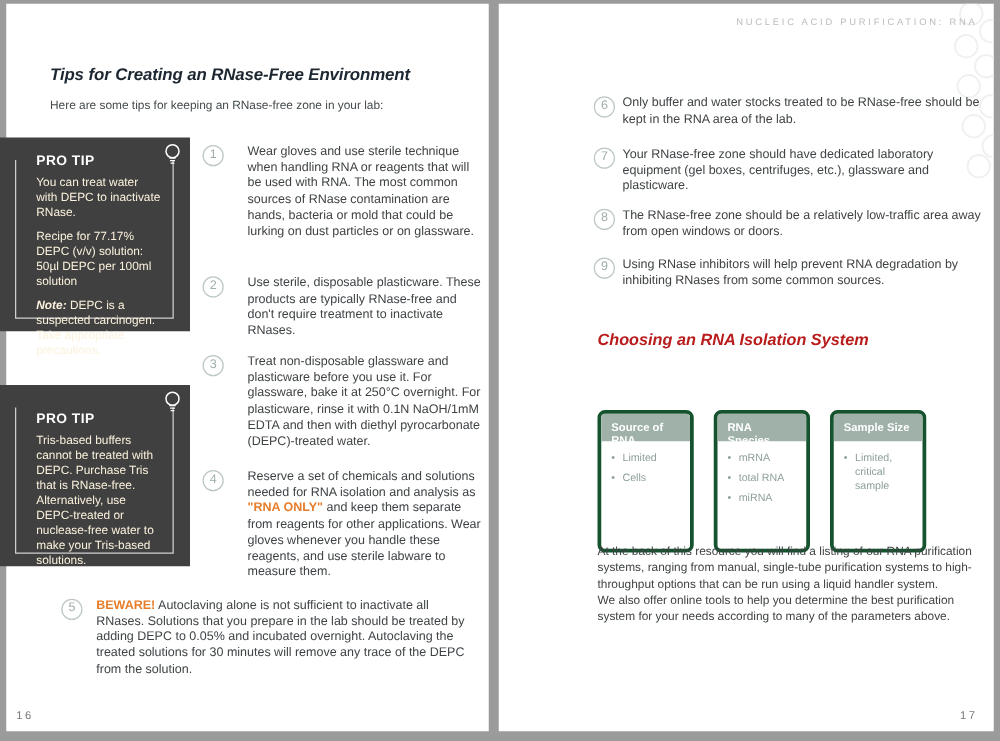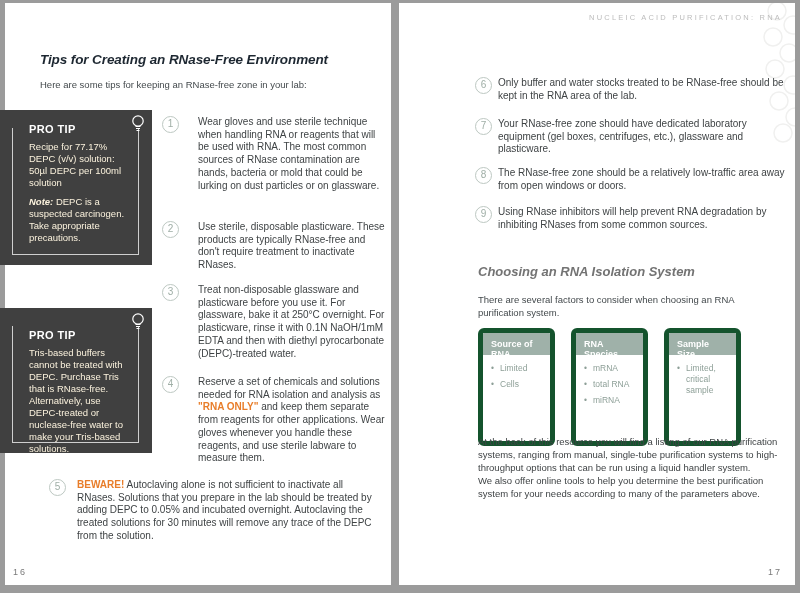--- a/index.html
+++ b/index.html
@@ -30,23 +30,23 @@
                 border-radius:50%; color:#9FAEA6; font-size:10px; line-height:14px;
                 text-align:center; background:#fff; }
   .step-text { position:absolute; font-size:10px; line-height:12.7px; color:#3f4345; }
   .accent { color:#E87D2A; font-weight:bold; }
 
   
   .runhead { position:absolute; top:10px; right:13px; font-size:7.5px; letter-spacing:2.2px;
              color:#bcbcbc; white-space:nowrap; }
   .hexdeco { position:absolute; top:0; right:0; }
   .section-title { position:absolute; font-weight:bold; font-style:italic; font-size:13px;
-                   color:#737373; white-space:nowrap; }
+                   color:#b91c1c; white-space:nowrap; }
   .cards { position:absolute; display:flex; gap:16px; }
-  .card { width:77px; border-radius:6px; overflow:hidden; border:5px solid #14532d; background:#fff; }
+  .card { width:77px; border-radius:6px; overflow:hidden; border:3px solid #14532d; background:#fff; }
   .card-head { background:#9FB1A9; color:#ffffff; font-size:9px; font-weight:bold;
                padding:6px 8px; height:22px; }
   .card-body { padding:8px 6px 8px 8px; min-height:86px; }
   .card-item { position:relative; padding-left:9px; font-size:8.5px; line-height:11px;
                color:#8D9F97; margin-bottom:5px; }
   .card-item::before { content:"•"; position:absolute; left:0; top:0; }
   .footer-par { position:absolute; font-size:9.5px; line-height:13px; color:#3f4345; }
   .footer-par p { margin:0; }
   .pagenum { position:absolute; bottom:8px; font-size:9px; letter-spacing:2px; color:#7a7a7a; }
   .pagenum.l { left:8px; } .pagenum.r { right:13px; }
@@ -63,20 +63,21 @@
     <p class="intro" style="left:35px; top:76px;">Here are some tips for keeping an RNase-free zone in your lab:</p>
 
     <div class="protip" style="top:107px; height:155px;">
       <div class="tip-frame"></div>
       <svg class="bulb" width="16" height="22" viewBox="0 0 16 22">
         <circle cx="8" cy="7" r="5.2" fill="none" stroke="#ffffff" stroke-width="1.2"></circle>
         <path d="M5.5 12.5 h5 M6 14.5 h4 M6.5 16.5 h3" stroke="#ffffff" stroke-width="1" fill="none"></path>
       </svg>
       <div class="tip-content">
         <div class="tip-label">PRO TIP</div>
+        <p>You can treat water with DEPC to inactivate RNase.</p>
         <p>Recipe for 77.17% DEPC (v/v) solution: 50µl DEPC per 100ml solution</p>
         <p><span class="note-lbl">Note:</span><span> DEPC is a suspected carcinogen. Take appropriate precautions.</span></p>
       </div>
     </div>
 
     <div class="protip" style="top:305px; height:145px;">
       <div class="tip-frame"></div>
       <svg class="bulb" width="16" height="22" viewBox="0 0 16 22">
         <circle cx="8" cy="7" r="5.2" fill="none" stroke="#ffffff" stroke-width="1.2"></circle>
         <path d="M5.5 12.5 h5 M6 14.5 h4 M6.5 16.5 h3" stroke="#ffffff" stroke-width="1" fill="none"></path>
@@ -142,21 +143,20 @@
       <div class="num-circle" style="left:76px; top:164px;">8</div>
       <div class="step-text" style="left:99px; top:164px; width:292px;">The RNase-free zone should be a relatively low-traffic area away from open windows or doors.</div>
     </div>
     <div class="step">
       <div class="num-circle" style="left:76px; top:203px;">9</div>
       <div class="step-text" style="left:99px; top:203px; width:292px;">Using RNase inhibitors will help prevent RNA degradation by inhibiting RNases from some common sources.</div>
     </div>
 
     <h2 class="section-title" style="left:79px; top:261px;">Choosing an RNA Isolation System</h2>
 
-    <p class="intro" style="left:79px; top:290px; width:280px; line-height:13px;">There are several factors to consider when choosing an RNA purification system.</p>
 
     <div class="cards" style="left:79px; top:325px;">
       <div class="card">
         <div class="card-head">Source of RNA</div>
         <div class="card-body">
           <div class="card-item">Limited</div>
           <div class="card-item">Cells</div>
         </div>
       </div>
       <div class="card">

